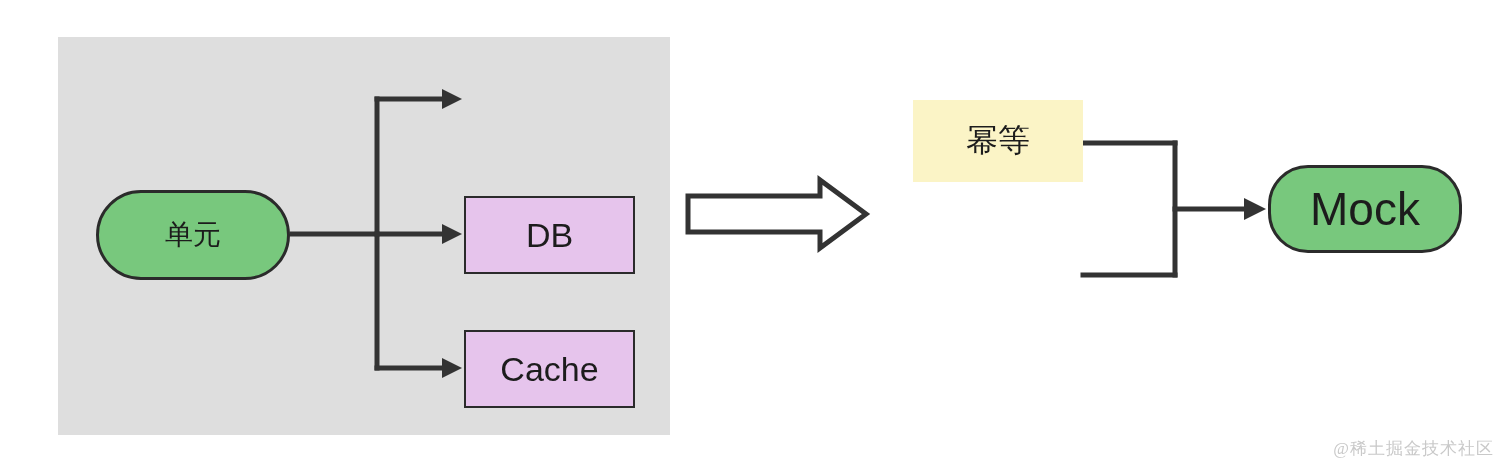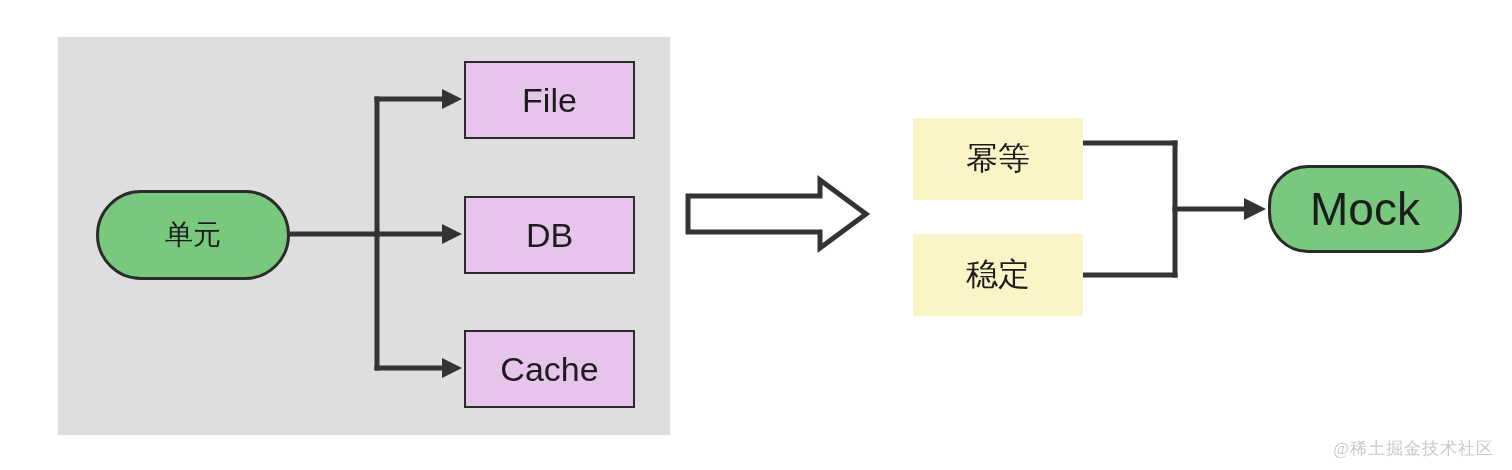--- a/index.html
+++ b/index.html
@@ -78,21 +78,21 @@
     display: flex;
     align-items: center;
     justify-content: center;
     box-sizing: border-box;
     color: #1c1c1c;
     font-size: 32px;
     left: 913px;
     width: 170px;
     height: 82px;
   }
-  #node-idempotent { top: 100px; margin-top: 18px; }
+  #node-idempotent { top: 100px; }
   #node-stable     { top: 234px; }
 
   
   .wires {
     position: absolute;
     left: 0;
     top: 0;
     width: 1512px;
     height: 470px;
     pointer-events: none;
@@ -150,39 +150,33 @@
     <path class="wire" d="M 1083 275 L 1175 275"></path>
     <path class="wire" d="M 1175 143 L 1175 275"></path>
     <path class="wire" d="M 1175 209 L 1246 209"></path>
     <polygon class="arrowfill" points="1244,198 1266,209 1244,220"></polygon>
   </svg>
 
   <div class="node-stadium" id="node-unit">
     <span>单元</span>
   </div>
 
-  <div class="node-rect" id="node-file">
-    <span>File</span>
-  </div>
 
   <div class="node-rect" id="node-db">
     <span>DB</span>
   </div>
 
   <div class="node-rect" id="node-cache">
     <span>Cache</span>
   </div>
 
   <div class="node-plain" id="node-idempotent">
     <span>幂等</span>
   </div>
 
-  <div class="node-plain" id="node-stable">
-    <span>稳定</span>
-  </div>
 
   <div class="node-stadium" id="node-mock">
     <span>Mock</span>
   </div>
 
   <div id="watermark">@稀土掘金技术社区</div>
 
 </div>
 
 </body></html>

